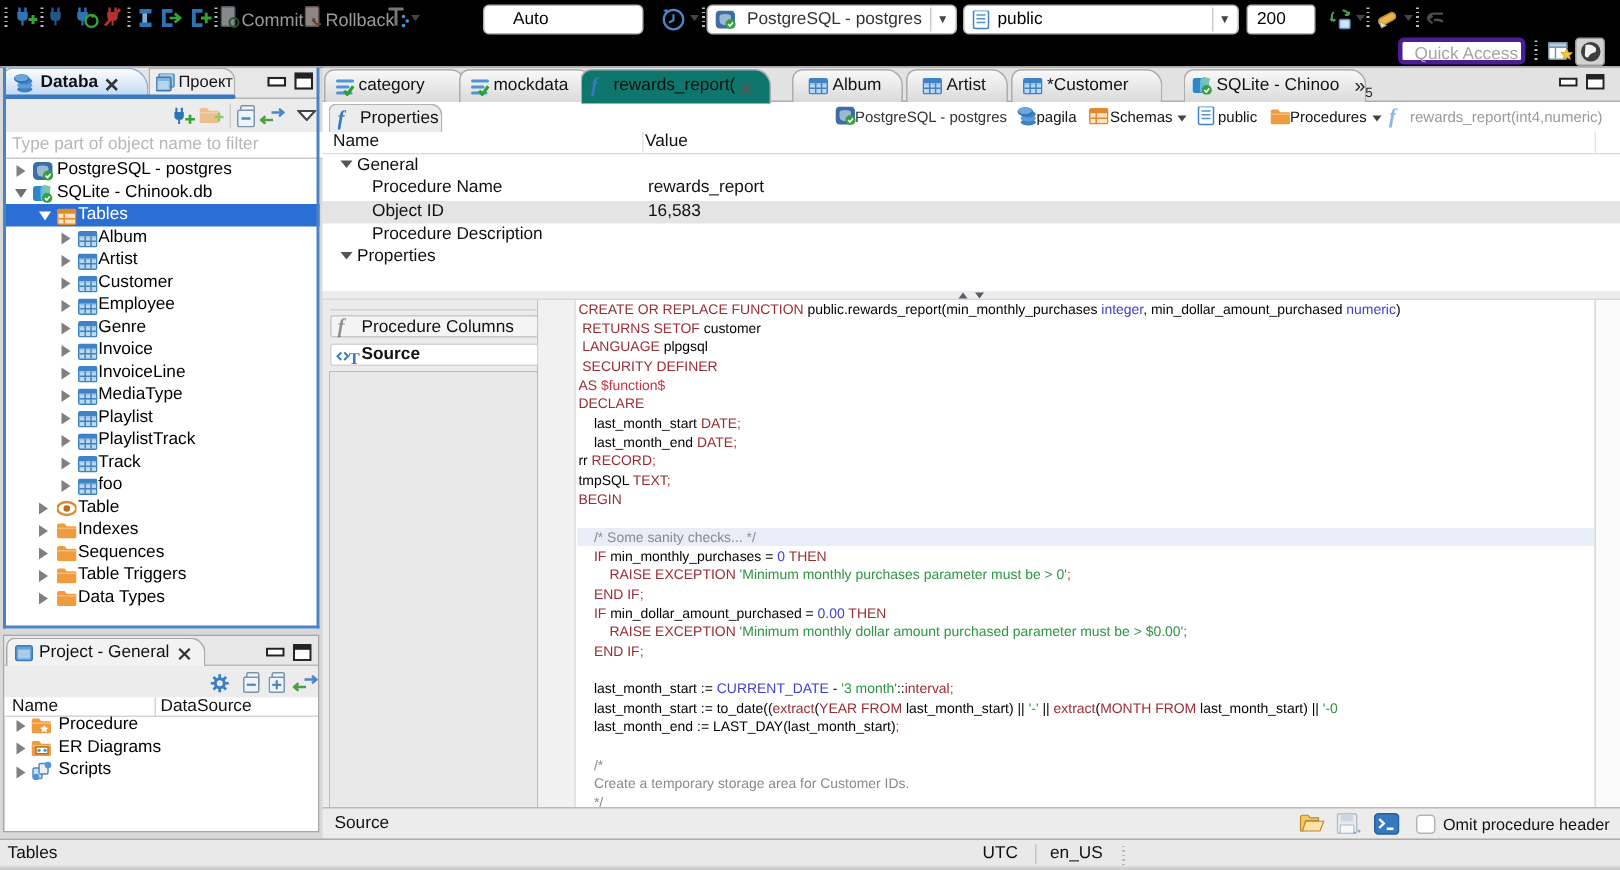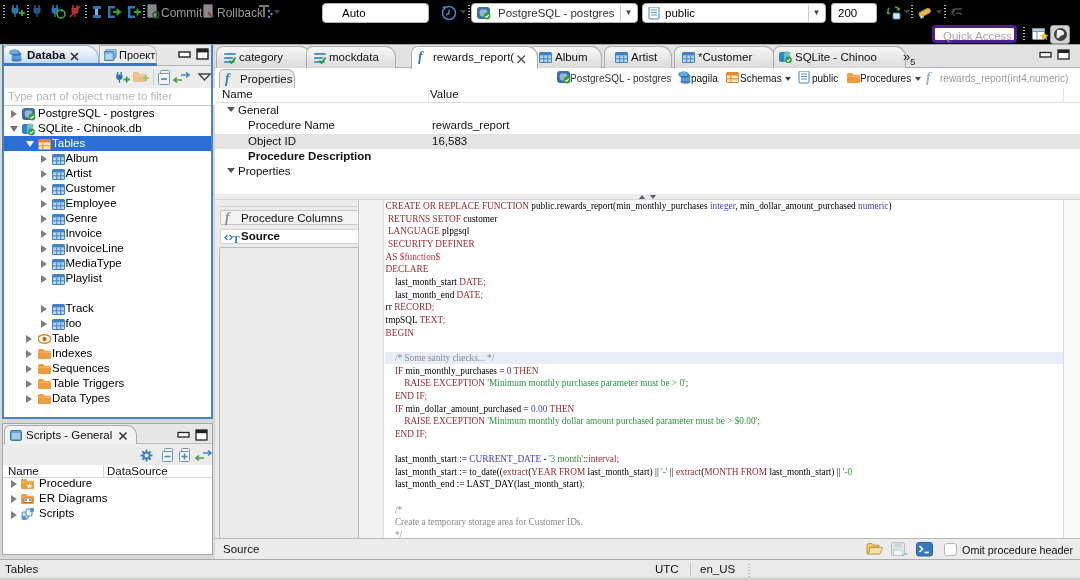--- a/index.html
+++ b/index.html
@@ -24,21 +24,21 @@
 .treerow{position:absolute;height:15px;width:100%;white-space:nowrap;font-size:11.5px;line-height:15px;color:#000}
 .treerow .arr{position:absolute;top:4.2px;width:0;height:0}
 .arr-r{border-left:6px solid #808080;border-top:4px solid transparent;border-bottom:4px solid transparent}
 .arr-d{border-top:6px solid #707070;border-left:4px solid transparent;border-right:4px solid transparent;margin-top:1px}
 .arr-dw{border-top:6px solid #fff;border-left:4px solid transparent;border-right:4px solid transparent;margin-top:1px}
 .treerow .ticon{position:absolute;top:2px}
 .treerow .tl{position:absolute;top:0}
 
 .etab{position:absolute;top:1px;height:22px;background:linear-gradient(#f8f8f8,#dadada);border:1px solid #adadad;border-bottom:none;border-radius:7px 11px 0 0;font-size:11.5px}
 
-#code{position:absolute;left:0;top:0.5px;padding-left:26.6px;font-family:Liberation Serif, serif;font-size:9.3px;line-height:12.65px;color:#000;white-space:pre}
+#code{position:absolute;left:0;top:0.5px;padding-left:26.6px;font-family:Liberation Sans, sans-serif;font-size:9.3px;line-height:12.65px;color:#000;white-space:pre}
 #code .k{color:#9a2b32}
 #code .d{color:#cc3333}
 #code .s{color:#2e9441}
 #code .n{color:#4040cc}
 #code .t{color:#4040cc}
 #code .c{color:#8a8a8a}
 #code .f{color:#cc3344}
 </style>
 </head>
 <body>
@@ -368,20 +368,27 @@
         </svg>
         <span class="tl" style="left:63.5px">MediaType</span>
       </div>
   <div class="treerow" style="top:165px">
         <span class="arr arr-r" style="left:39px"></span>
         <svg class="ticon" style="left:49.5px;top:3px" width="13" height="11">
           <use href="#i-table"></use>
         </svg>
         <span class="tl" style="left:63.5px">Playlist</span>
       </div>
+  <div class="treerow" style="top:180px">
+        <span class="arr arr-r" style="left:39px"></span>
+        <svg class="ticon" style="left:49.5px;top:3px" width="13" height="11">
+          <use href="#i-table"></use>
+        </svg>
+        <span class="tl" style="left:63.5px">PlaylistTrack</span>
+      </div>
   <div class="treerow" style="top:195px">
         <span class="arr arr-r" style="left:39px"></span>
         <svg class="ticon" style="left:49.5px;top:3px" width="13" height="11">
           <use href="#i-table"></use>
         </svg>
         <span class="tl" style="left:63.5px">Track</span>
       </div>
   <div class="treerow" style="top:210px">
         <span class="arr arr-r" style="left:39px"></span>
         <svg class="ticon" style="left:49.5px;top:3px" width="13" height="11">
@@ -429,21 +436,21 @@
  <div class="abs" style="left:0;top:0;width:211px;height:374px;border:2px solid #4d82c2;border-top:none;pointer-events:none"></div>
 </div>
 
 <div class="abs" id="projpanel" style="left:2px;top:423px;width:211px;height:132px;background:#fff;border:1px solid #a6a6a6">
  <div class="abs" style="left:0;top:0;width:209px;height:20px;background:#e7e7e7;border-bottom:1px solid #bbb"></div>
  <div class="vtab" style="left:1px;top:1px;width:133px;height:19px;background:#f2f2f2;border-color:#aaa">
    <svg class="abs" style="left:5px;top:4px" width="12" height="11">
         <rect x="0.5" y="0.5" width="11" height="10" rx="1.5" fill="#5fa3d8" stroke="#3d79ad"></rect>
         <rect x="2" y="3" width="8" height="6" fill="#a9cce8"></rect>
       </svg>
-   <span class="tl" style="left:21px;top:2.5px">Scripts - General</span>
+   <span class="tl" style="left:21px;top:2.5px">Project - General</span>
    <svg class="abs" style="left:113px;top:4.5px" width="10" height="10">
         <path d="M1.5 1.5 L8.5 8.5 M8.5 1.5 L1.5 8.5" stroke="#333" stroke-width="1.5"></path>
       </svg>
  </div>
  <svg class="abs" style="left:174px;top:6px" width="13" height="10">
       <rect x="1" y="2.5" width="11" height="4.5" fill="#fff" stroke="#222" stroke-width="1.3"></rect>
     </svg>
  <svg class="abs" style="left:192px;top:4.5px" width="13" height="12">
       <rect x="1" y="1" width="11" height="10" fill="#fff" stroke="#222" stroke-width="1.3"></rect>
       <rect x="1" y="1" width="11" height="3.2" fill="#222"></rect>
@@ -541,28 +548,28 @@
         <use href="#i-table"></use>
       </svg>
       <span class="abs" style="left:26px;top:4px">Artist</span>
     </div>
  <div class="etab" style="left:459px;width:101px">
       <svg class="abs" style="left:7px;top:5px" width="13" height="11">
         <use href="#i-table"></use>
       </svg>
       <span class="abs" style="left:23px;top:4px">*Customer</span>
     </div>
- <div class="etab" style="left:558px;width:133px">
+ <div class="etab" style="left:574px;width:122px">
       <svg class="abs" style="left:5px;top:4px" width="13" height="12">
         <use href="#i-lite"></use>
       </svg>
       <span class="abs" style="left:21px;top:4px">SQLite - Chinoo</span>
     </div>
  <span class="abs" style="left:688px;top:4px;font-size:13px;color:#222">»<sub style="font-size:9px">5</sub></span>
- <div class="etab" style="left:196px;width:127px;background:#ffffff;height:23px;z-index:3">
+ <div class="etab" style="left:172px;width:127px;background:#0f766e;height:23px;z-index:3">
       <svg class="abs" style="left:6px;top:3px" width="12" height="15">
         <use href="#i-fico"></use>
       </svg>
       <span class="abs" style="left:21px;top:4px">rewards_report(</span>
       <svg class="abs" style="left:104px;top:6.5px" width="11" height="11">
         <path d="M1.5 1.5 L9 9 M9 1.5 L1.5 9" stroke="#555" stroke-width="1.4"></path>
       </svg>
     </div>
  <svg class="abs" style="left:824px;top:5px" width="13" height="10">
       <rect x="1" y="2.5" width="11" height="4.5" fill="#fff" stroke="#222" stroke-width="1.3"></rect>
@@ -622,21 +629,21 @@
     </div>
  <div class="abs" style="left:0;top:73.45px;width:865px;height:15.05px">
       <span class="abs" style="left:33px;top:1px">Procedure Name</span>
       <span class="abs" style="left:217px;top:1px">rewards_report</span>
     </div>
  <div class="abs" style="left:0;top:88.5px;width:865px;height:15.05px;background:#e4e4e4">
       <span class="abs" style="left:33px;top:1px">Object ID</span>
       <span class="abs" style="left:217px;top:1px">16,583</span>
     </div>
  <div class="abs" style="left:0;top:103.55px;width:865px;height:15.05px">
-      <span class="abs" style="left:33px;top:1px;font-weight:bold">Procedure Description</span>
+      <span class="abs" style="left:33px;top:1px;font-weight:normal">Procedure Description</span>
     </div>
  <div class="abs" style="left:0;top:118.6px;width:865px;height:15.05px">
       <span class="abs" style="left:12px;top:4px;width:0;height:0;border-top:5px solid #555;border-left:4px solid transparent;border-right:4px solid transparent"></span>
       <span class="abs" style="left:23px;top:1px">Properties</span>
     </div>
 
  <div class="abs" style="left:0;top:148.7px;width:865px;height:5.8px;background:#ededed"></div>
  <span class="abs" style="left:424px;top:149.6px;width:0;height:0;border-bottom:4px solid #5a5a6a;border-left:3.5px solid transparent;border-right:3.5px solid transparent"></span>
  <span class="abs" style="left:435px;top:149.6px;width:0;height:0;border-top:4px solid #5a5a6a;border-left:3.5px solid transparent;border-right:3.5px solid transparent"></span>
 

